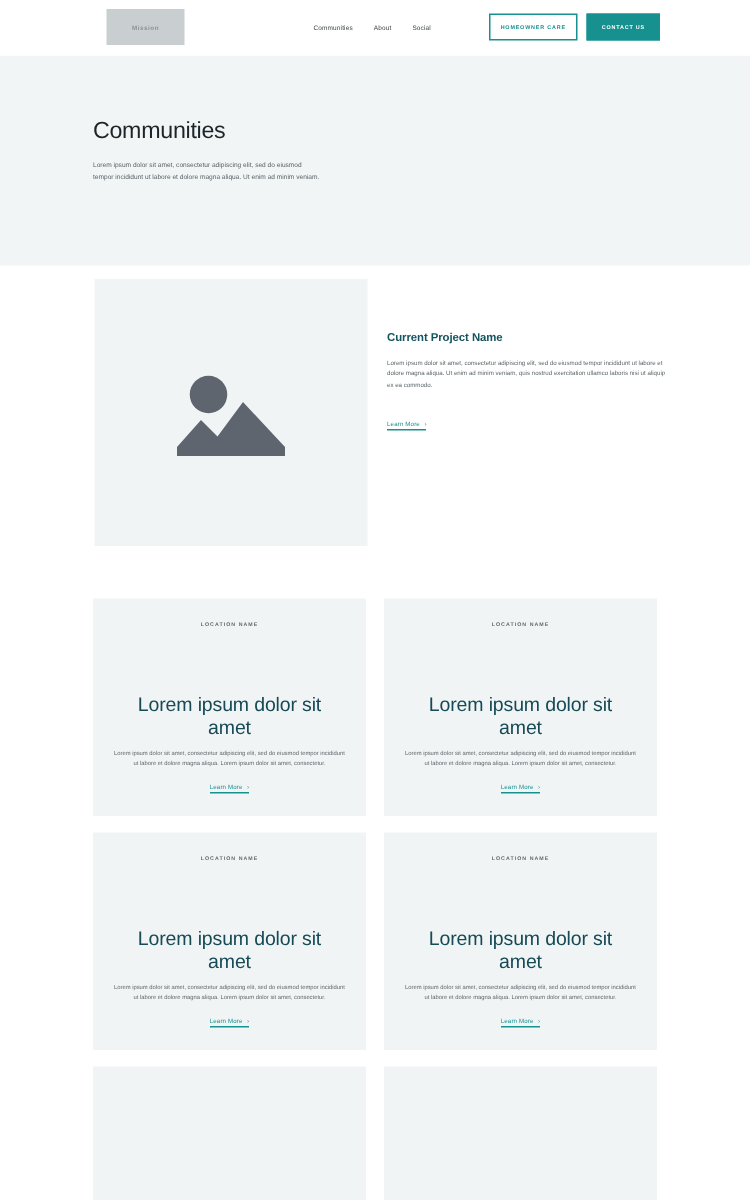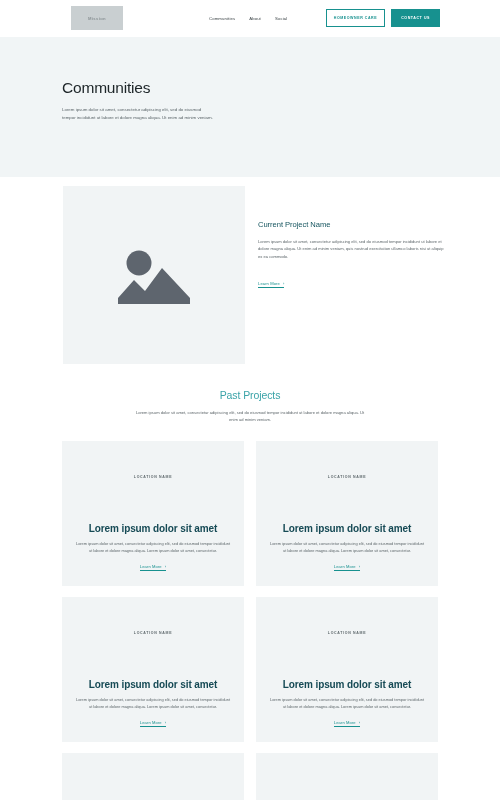--- a/index.html
+++ b/index.html
@@ -78,21 +78,21 @@
     position: absolute; left: 63px; top: 9px;
     width: 182px; height: 178px;
     background: #f1f4f5;
     display: flex; align-items: center; justify-content: center;
   }
   .img-ph svg { display: block; }
   .cur-text {
     position: absolute; left: 258px; top: 43px; width: 186px;
   }
   .cur-text h2 {
-    font-size: 7.6px; color: #14545e; font-weight: 400;
+    font-size: 7.6px; color: #14545e; font-weight: 700;
     letter-spacing: -0.05px; margin-bottom: 9px;
   }
   .cur-text p {
     font-size: 4.1px; line-height: 7.4px; color: #5d666a;
     margin-bottom: 11px;
   }
   .learn {
     font-size: 4.1px; color: #17918f; text-decoration: none;
     border-bottom: 0.7px solid #17918f; padding-bottom: 1px;
     display: inline-block; letter-spacing: 0.1px;
@@ -120,21 +120,21 @@
     display: flex; flex-direction: column;
     justify-content: flex-end; align-items: center;
     padding: 0 14px 15px;
     text-align: center;
   }
   .card .loc {
     font-size: 3.5px; letter-spacing: 0.7px;
     color: #5e686c; font-weight: 600; margin-bottom: 5px;
   }
   .card h3 {
-    font-size: 10px; color: #164a55; font-weight: 700;
+    font-size: 13px; color: #164a55; font-weight: 400;
     letter-spacing: -0.1px; margin-bottom: 7px; margin-top: 39px;
   }
   .card p {
     font-size: 3.9px; line-height: 6.9px; color: #5d666a;
     margin-bottom: 9px;
   }
 </style>
 </head>
 <body>
 
@@ -173,24 +173,20 @@
     </div>
     <div class="cur-text">
       <h2>Current Project Name</h2>
       <p>Lorem ipsum dolor sit amet, consectetur adipiscing elit, sed do eiusmod tempor incididunt ut labore et dolore magna aliqua. Ut enim ad minim veniam, quis nostrud exercitation ullamco laboris nisi ut aliquip ex ea commodo.</p>
       <a class="learn" href="#">
         <span>Learn More</span><span class="chev">›</span>
       </a>
     </div>
   </div>
 
-  <div class="past-head">
-    <h2>Past Projects</h2>
-    <p>Lorem ipsum dolor sit amet, consectetur adipiscing elit, sed do eiusmod tempor incididunt ut labore et dolore magna aliqua. Ut enim ad minim veniam.</p>
-  </div>
 
   <div class="grid">
 
     <div class="card">
       <div class="loc">LOCATION NAME</div>
       <h3>Lorem ipsum dolor sit amet</h3>
       <p>Lorem ipsum dolor sit amet, consectetur adipiscing elit, sed do eiusmod tempor incididunt ut labore et dolore magna aliqua. Lorem ipsum dolor sit amet, consectetur.</p>
       <a class="learn" href="#">
         <span>Learn More</span><span class="chev">›</span>
       </a>

